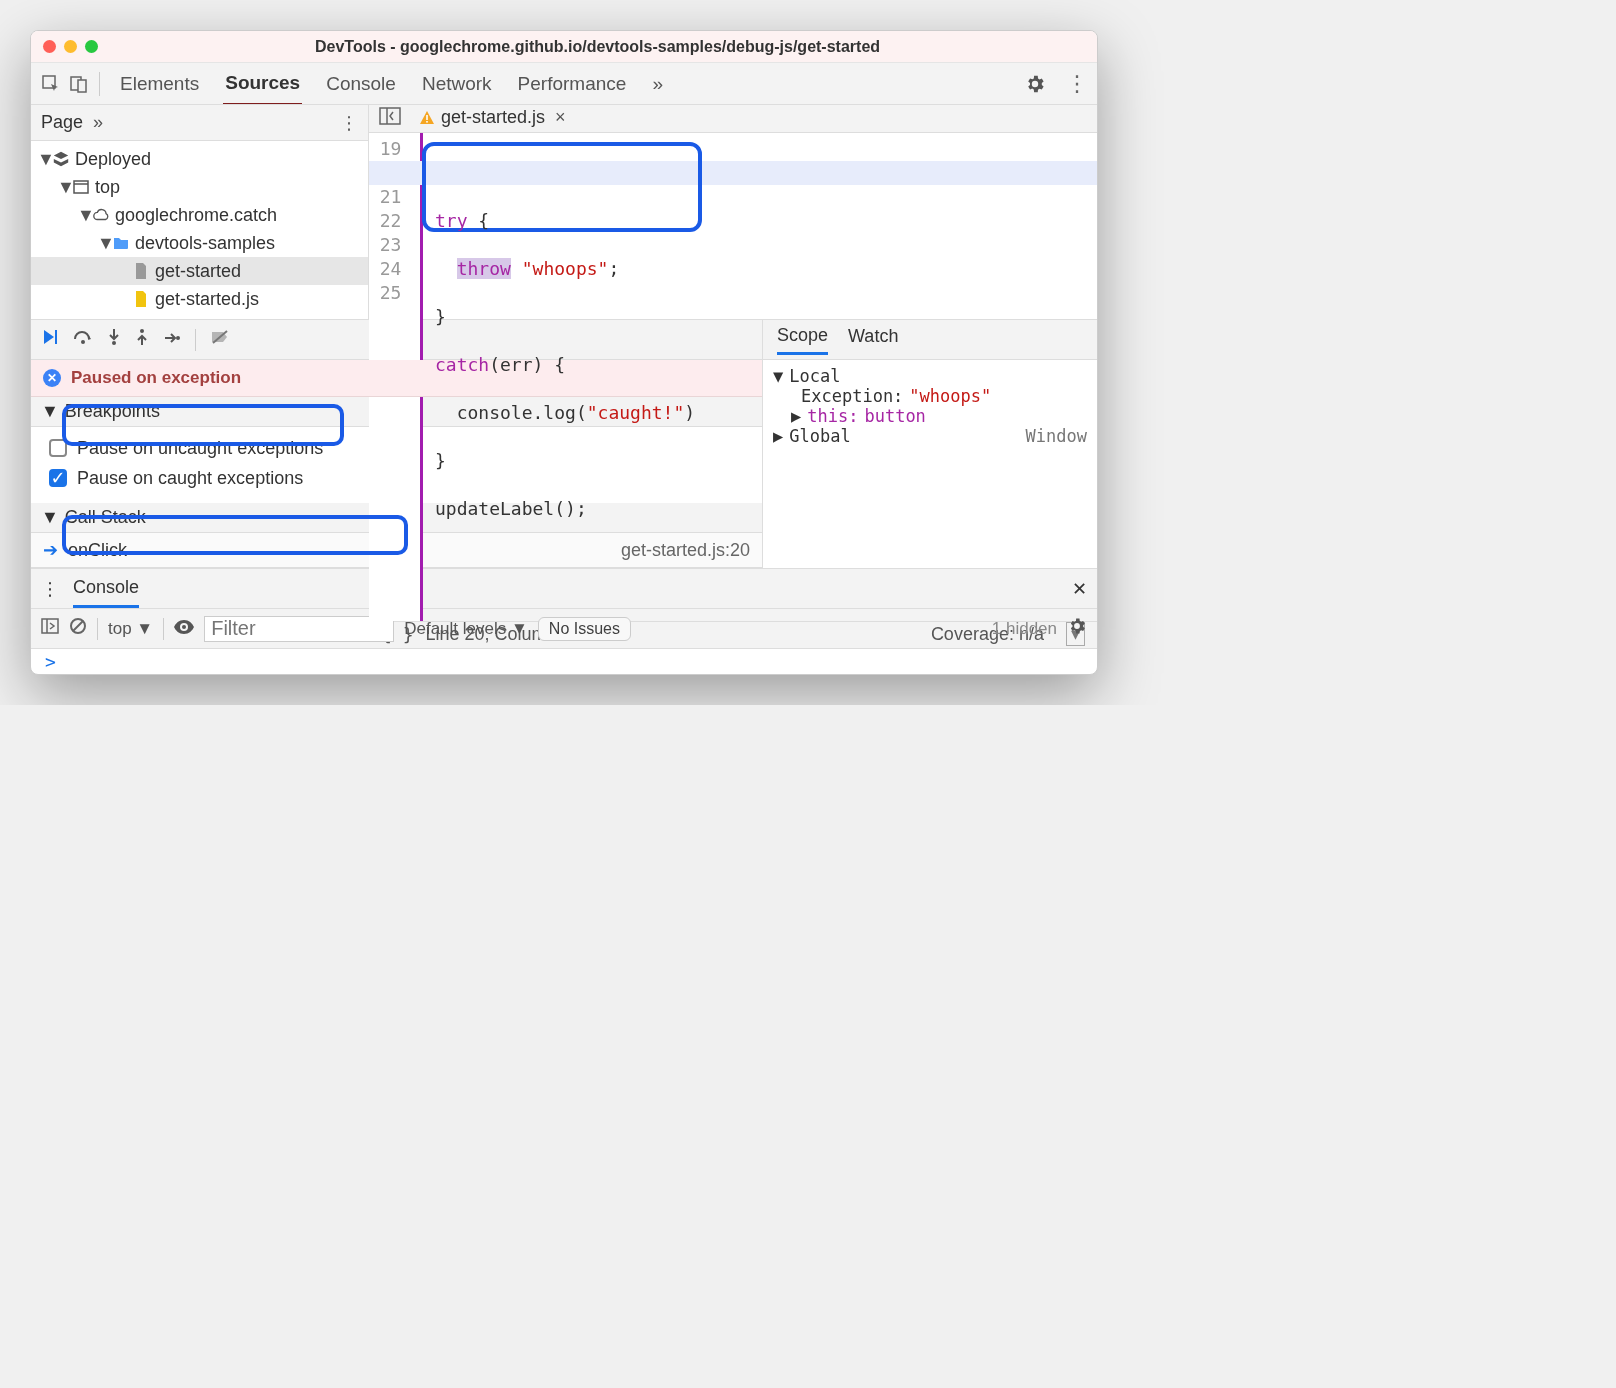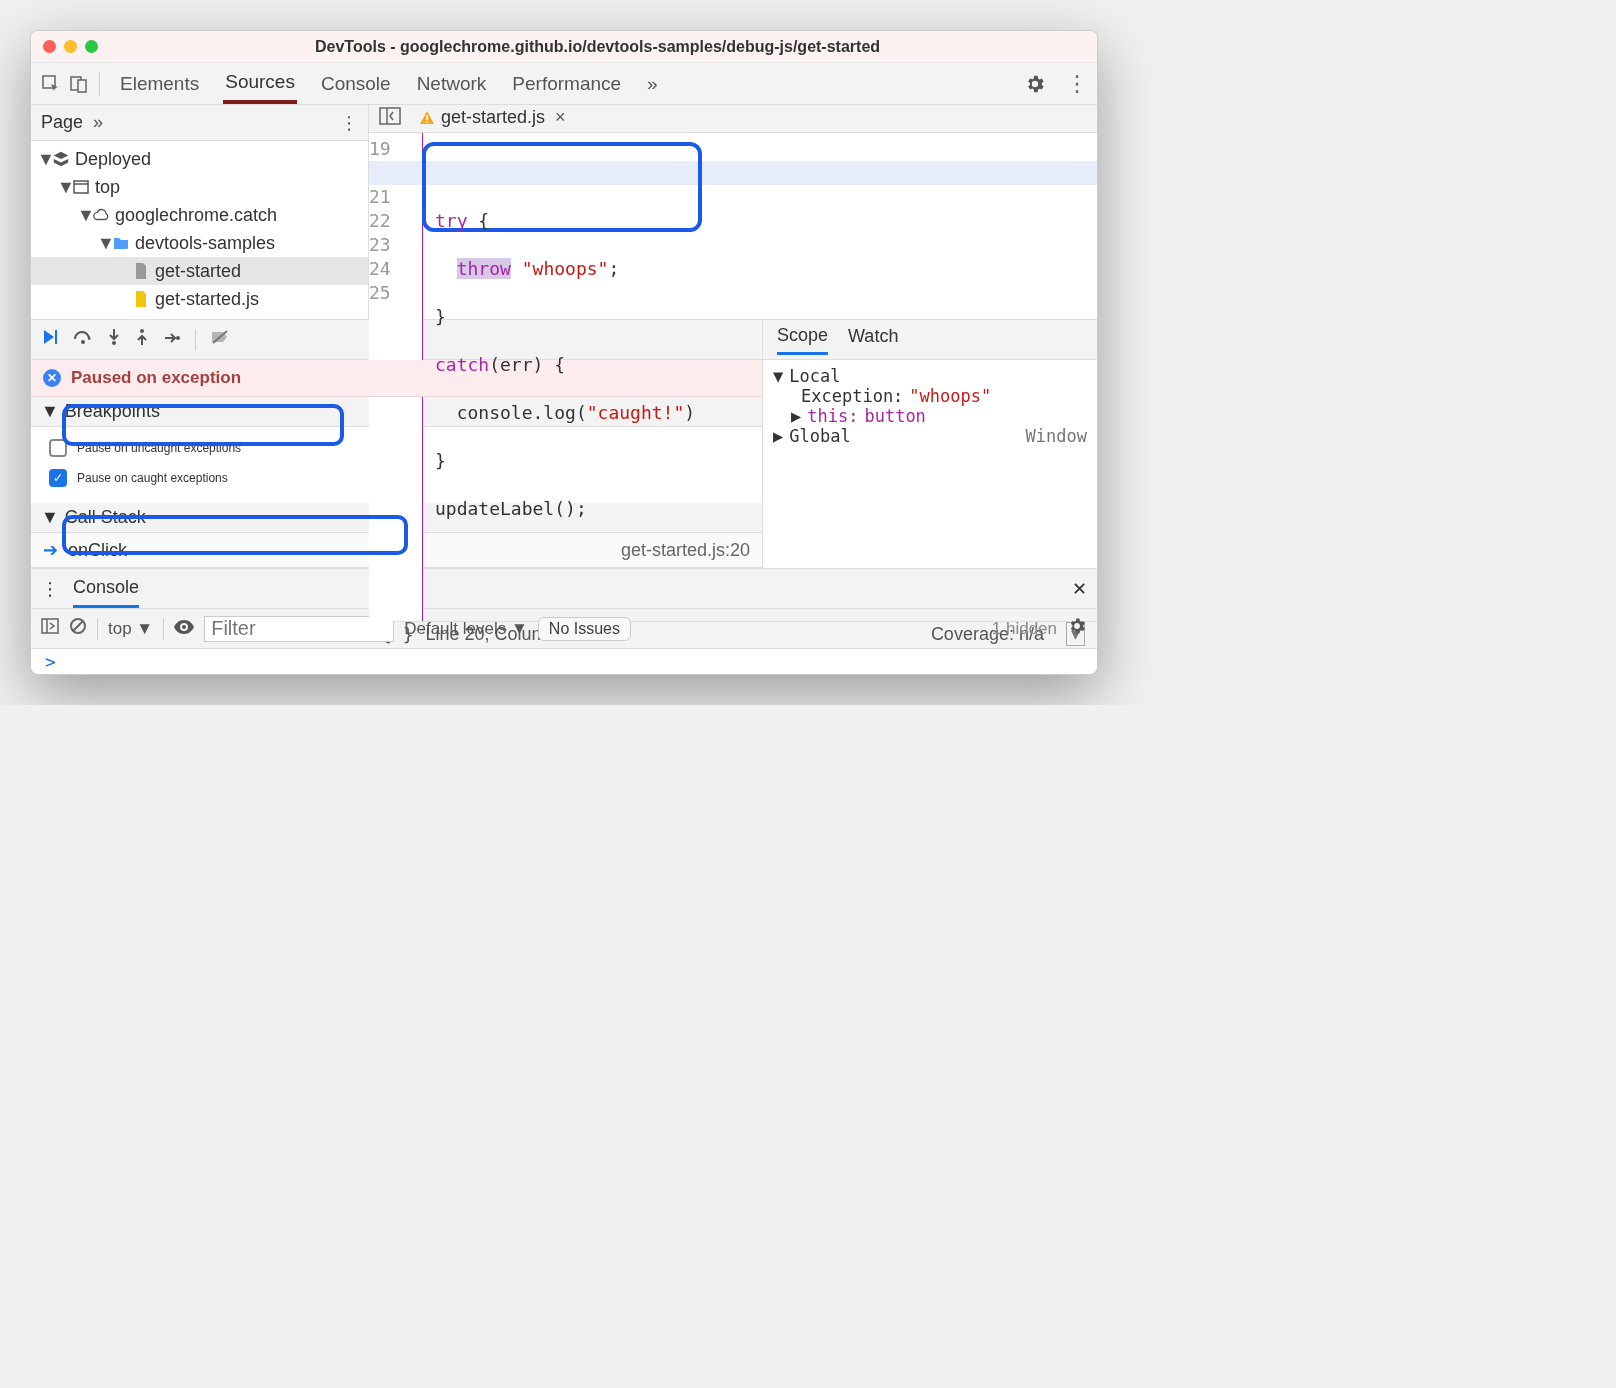--- a/index.html
+++ b/index.html
@@ -36,21 +36,21 @@
   
   .toolbar {
     display: flex; align-items: center; height: 42px;
     border-bottom: 1px solid #ddd; background: #f3f3f3;
     padding: 0 6px; font-size: 19px; color: #555;
   }
   .toolbar .icon { width: 28px; height: 28px; display:flex;align-items:center;justify-content:center; color:#666; }
   .toolbar .divider { width:1px; height:24px; background:#ccc; margin:0 6px; }
   .tabs { display: flex; gap: 22px; margin-left: 12px; flex:1; align-items:flex-end; height:100%; }
   .tab { padding: 0 2px; height: 100%; display:flex; align-items:center; color:#555; cursor:pointer; }
-  .tab.active { color:#333; border-bottom: 4px solid #7f1d1d; font-weight:400; }
+  .tab.active { color:#333; border-bottom: 1px solid #7f1d1d; font-weight:700; }
   .right-icons { display:flex; gap:14px; align-items:center; color:#555; }
   
   .split { display:flex; height: 215px; border-bottom:1px solid #ddd; }
   .left-col { width: 338px; border-right:1px solid #ddd; display:flex; flex-direction:column; }
   .right-col { flex:1; display:flex; flex-direction:column; }
   .subbar { height:36px; display:flex; align-items:center; padding:0 10px; border-bottom:1px solid #ddd; background:#f3f3f3; font-size:18px; color:#333; }
   .subbar .pagelabel { font-weight:500; }
   .subbar .more { margin-left:10px; color:#555; }
   .subbar .vdots { margin-left:auto; color:#555; }
   .tree { flex:1; overflow:hidden; font-size:18px; color:#333; padding:4px 0; }
@@ -58,41 +58,41 @@
   .tree-row .tw { display:inline-block; width:14px; text-align:center; color:#555; }
   .tree-row .ic { width:20px; display:inline-flex; justify-content:center; margin-right:4px; }
   .tree-row.sel { background:#e6e6e6; }
   
   .editor-tabs { height:36px; display:flex; align-items:center; border-bottom:1px solid #ddd; background:#f3f3f3; padding:0 6px; font-size:18px; gap:8px; }
   .panel-icon { color:#555; padding:2px 4px; }
   .file-tab { display:flex; align-items:center; gap:6px; padding:0 6px; height:100%; border-bottom:2px solid transparent; }
   .file-tab.active { border-bottom:2px solid transparent; }
   .warn-badge { width:16px;height:16px;border-radius:2px; background:transparent; display:inline-flex;align-items:center;justify-content:center; }
   .editor { flex:1; display:flex; font-family: Menlo, Consolas, monospace; font-size:18px; line-height:24px; position:relative; }
-  .gutter { width:54px; text-align:left; color:#999; background:#fff; padding:4px 8px 4px 0; border-right:1px solid #a21caf; }
+  .gutter { width:54px; text-align:center; color:#999; background:#fff; padding:4px 8px 4px 0; border-right:3px solid #a21caf; }
   .code { flex:1; padding:4px 0 4px 12px; position:relative; white-space:pre; }
   .code .line { height:24px; }
   .hl-line { position:absolute; left:0; right:0; top:28px; height:24px; background:#e7ecfb; z-index:0; }
   .code-inner { position:relative; z-index:1; }
   .kw { color:#a626a4; }
   .str { color:#c41a16; }
   .hi-box { position:absolute; border:4px solid #1a5ae6; border-radius:12px; background:rgba(255,255,255,0);}
   .hi1 { left:392px; top:112px; width:280px; height:90px; }
   .statusline { height:34px; border-top:1px solid #ddd; background:#f3f3f3; display:flex; align-items:center; padding:0 12px; font-size:18px; color:#555; gap:12px; }
   .statusline .coverage { margin-left:auto; }
   
   .dbg { display:flex; border-bottom:1px solid #ddd; }
   .dbg-left { flex:1; border-right:1px solid #ddd;}
   .dbg-right { width:334px; }
   .dbg-toolbar { height:40px; display:flex; align-items:center; gap:14px; padding:0 10px; border-bottom:1px solid #ddd; background:#f3f3f3; color:#555; }
   .paused-banner { background:#fdecee; color:#a3403f; font-weight:600; display:flex; align-items:center; gap:10px; padding:8px 12px; border-bottom:1px solid #e9d5d6; position:relative; }
   .paused-banner .xcirc { width:18px;height:18px;border-radius:50%;background:#3b82f6;color:#fff;display:inline-flex;align-items:center;justify-content:center;font-size:12px; }
   .hi2 { left:32px; top:374px; width:282px; height:42px; border-radius:10px; z-index:5;}
   .section-head { background:#f3f3f3; border-bottom:1px solid #ddd; padding:4px 10px; display:flex; align-items:center; gap:6px; font-size:18px; color:#333;}
-  .bp-list { padding:6px 10px 10px 18px; font-size:12px; color:#333; }
+  .bp-list { padding:6px 10px 10px 18px; font-size:18px; color:#333; }
   .bp-row { display:flex; align-items:center; gap:10px; height:30px; }
   .chk { width:18px;height:18px;border:2px solid #888;border-radius:4px;display:inline-flex;align-items:center;justify-content:center;background:#fff;}
   .chk.on { background:#1a73e8;border-color:#1a73e8;color:#fff; }
   .hi3 { left:32px; top:485px; width:346px; height:40px; border-radius:10px; z-index:5;}
   .callstack-row { display:flex; align-items:center; padding:6px 12px; font-size:18px; background:#fafafa; gap:10px; border-bottom:1px solid #ddd;}
   .callstack-row .loc { margin-left:auto; color:#666; }
   
   .scope-tabs { height:40px; display:flex; align-items:center; gap:20px; padding:0 14px; border-bottom:1px solid #ddd; background:#f3f3f3; font-size:18px; }
   .scope-tabs .st { padding-bottom:6px; }
   .scope-tabs .st.active { border-bottom:3px solid #1a73e8; font-weight:500; color:#333;}

